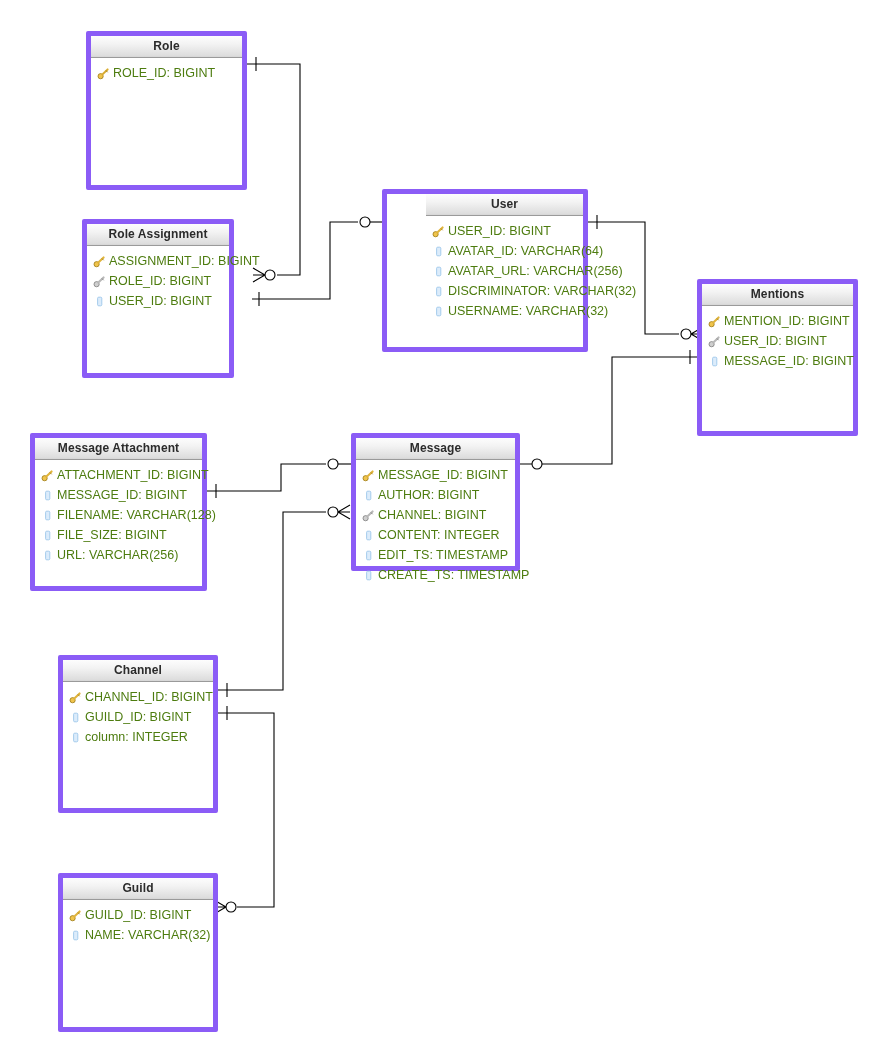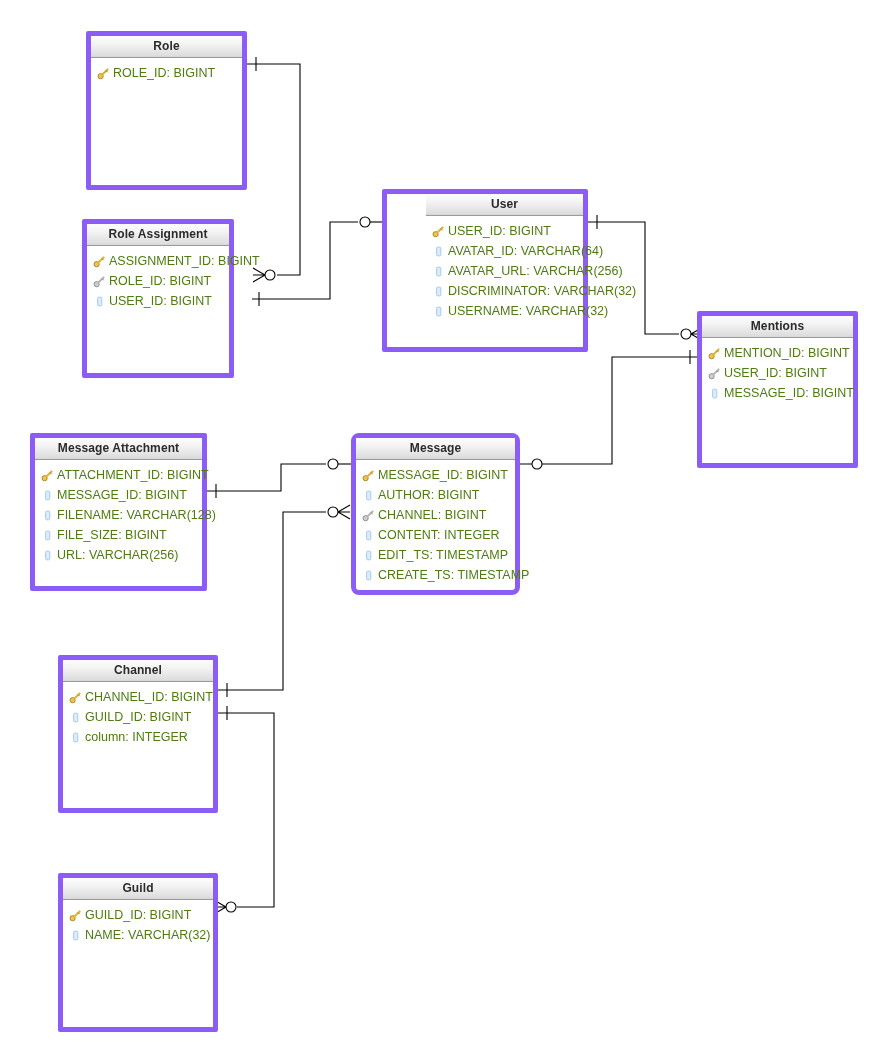--- a/index.html
+++ b/index.html
@@ -231,21 +231,21 @@
         <span class="ico">
           <svg width="13" height="13" viewBox="0 0 13 13">
               <rect x="4.6" y="2.2" width="4.2" height="8.6" rx="1.1" fill="#dcecfb" stroke="#9cc6ea" stroke-width="0.9"></rect>
             </svg>
         </span>
         <span class="attr-label">USERNAME: VARCHAR(32)</span>
       </div>
     </div>
   </div>
 
-  <div class="entity" style="left:697px; top:279px; width:161px; height:157px;margin-top:32px;">
+  <div class="entity" style="left:697px; top:279px; width:161px; height:157px;">
     <div class="entity-header">Mentions</div>
     <div class="entity-body">
       <div class="attr">
         <span class="ico">
           <svg width="13" height="13" viewBox="0 0 13 13">
             <circle cx="3.6" cy="9.2" r="2.6" fill="#f0c44c" stroke="#9c7a16" stroke-width="0.8"></circle>
             <path d="M5.3 7.6 L10.6 2.4" stroke="#e0b43c" stroke-width="2.1" stroke-linecap="round"></path>
             <path d="M9.2 3.8 L10.4 5.0" stroke="#9c7a16" stroke-width="0.9" stroke-linecap="round"></path>
           </svg>
         </span>
@@ -313,21 +313,21 @@
         <span class="ico">
           <svg width="13" height="13" viewBox="0 0 13 13">
               <rect x="4.6" y="2.2" width="4.2" height="8.6" rx="1.1" fill="#dcecfb" stroke="#9cc6ea" stroke-width="0.9"></rect>
             </svg>
         </span>
         <span class="attr-label">URL: VARCHAR(256)</span>
       </div>
     </div>
   </div>
 
-  <div class="entity" style="left:351px; top:433px; width:169px; height:162px;border-radius:8px;">
+  <div class="entity" style="left:351px; top:433px; width:169px; height:138px;">
     <div class="entity-header">Message</div>
     <div class="entity-body">
       <div class="attr">
         <span class="ico">
           <svg width="13" height="13" viewBox="0 0 13 13">
             <circle cx="3.6" cy="9.2" r="2.6" fill="#f0c44c" stroke="#9c7a16" stroke-width="0.8"></circle>
             <path d="M5.3 7.6 L10.6 2.4" stroke="#e0b43c" stroke-width="2.1" stroke-linecap="round"></path>
             <path d="M9.2 3.8 L10.4 5.0" stroke="#9c7a16" stroke-width="0.9" stroke-linecap="round"></path>
           </svg>
         </span>

